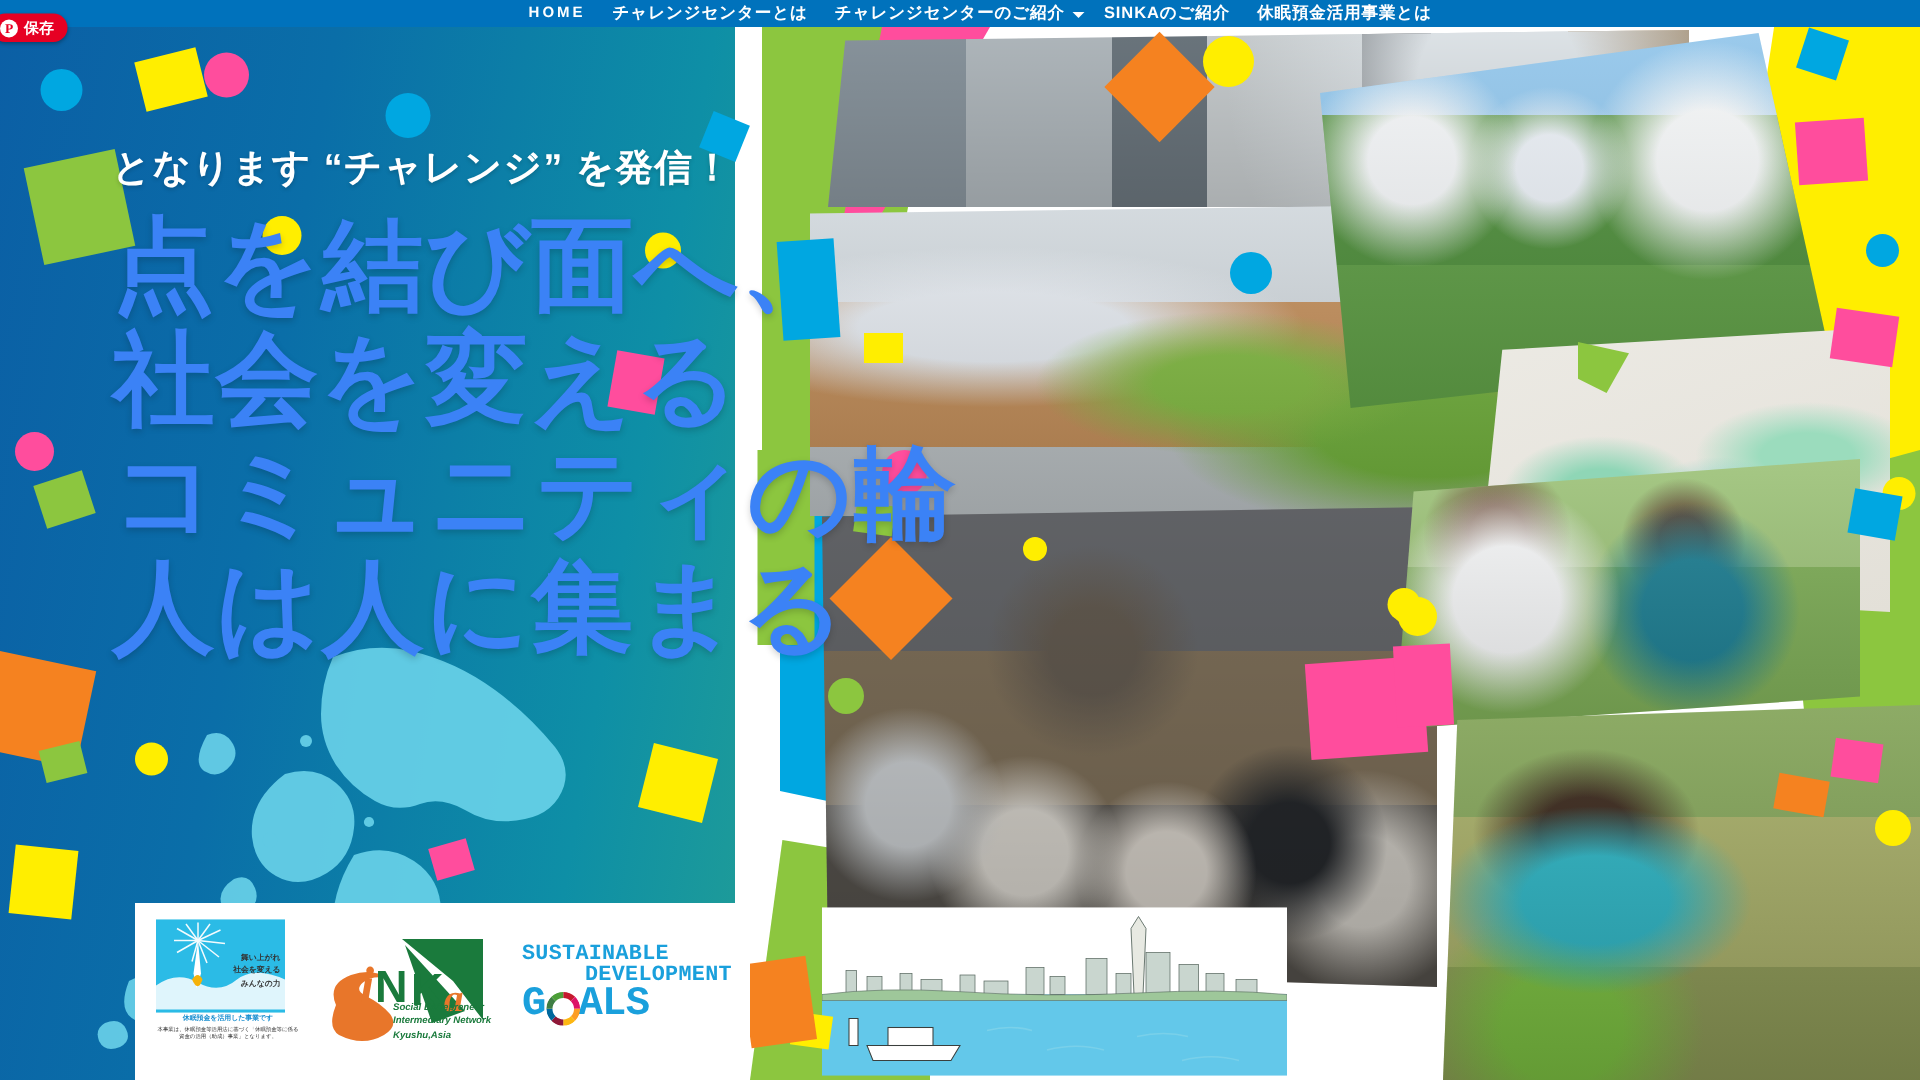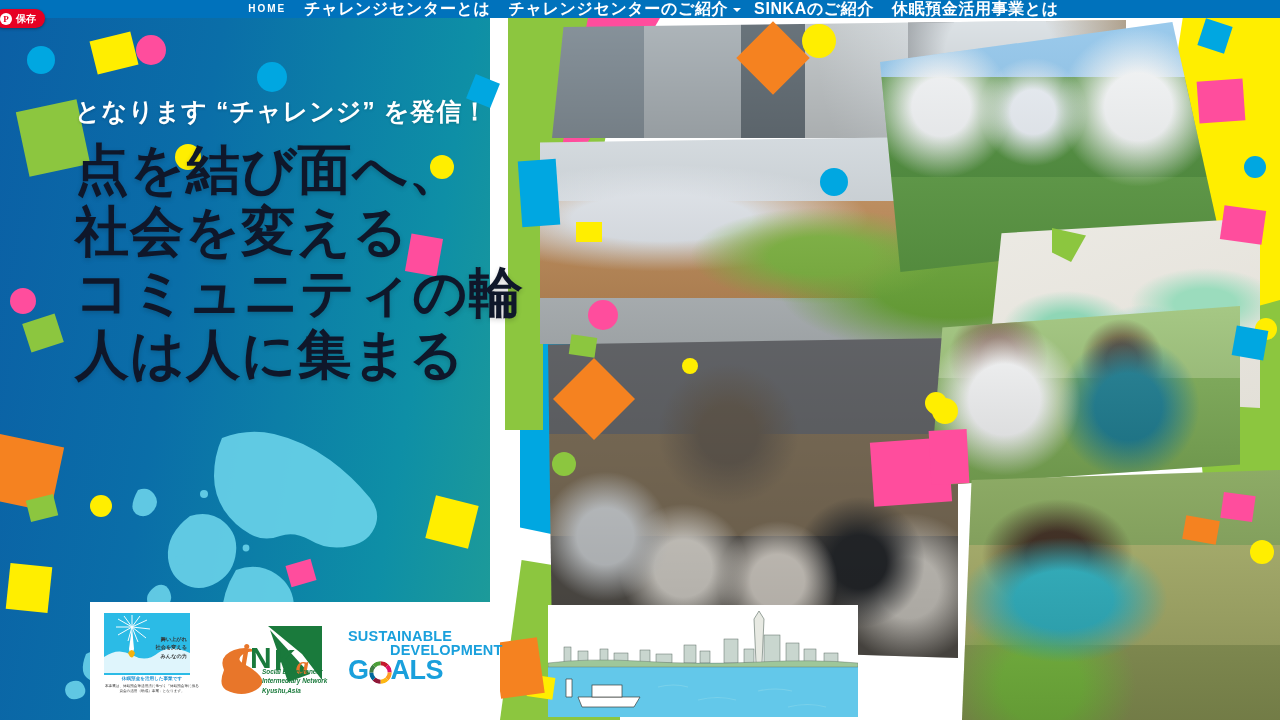--- a/index.html
+++ b/index.html
@@ -26,21 +26,21 @@
   }
 
   
   .navbar {
     position:absolute; left:0; top:0; width:1280px; height:18px;
     background:#0072bc; z-index:60;
     display:flex; align-items:center; justify-content:center;padding-left:27px;
   }
   .nav-list { display:flex; align-items:center; gap:0px; }
   .nav-item {
-    color:#ffffff; font-size:16px; font-weight:bold; letter-spacing:.6px;
+    color:#ffffff; font-size:11px; font-weight:bold; letter-spacing:.6px;
     padding:0 9px; line-height:18px; white-space:nowrap; cursor:pointer;
   }
   .nav-item.home { letter-spacing:2px; font-size:10px; }
   .nav-caret {
     display:inline-block; width:0;height:0;
     border-left:4px solid transparent; border-right:4px solid transparent;
     border-top:4px solid #ffffff; margin-left:-4px; margin-right:4px;
     position:relative; top:1px; cursor:pointer;
   }
 
@@ -61,21 +61,21 @@
   
   .kyushu-map { position:absolute; left:40px; top:420px; width:360px; height:300px; opacity:.85; }
 
   
   .headline { position:absolute; left:75px; top:95px; z-index:20; width:470px; }
   .sub-head {
     color:#ffffff; font-size:25px; font-weight:bold; letter-spacing:1px;
     text-shadow:0 1px 3px rgba(0,0,0,.18); margin-bottom:14px; white-space:nowrap;
   }
   .big-line {
-    color:#0f172a; font-weight:bold; font-size:54px; line-height:1.03;
+    color:#3b82f6; font-weight:bold; font-size:68px; line-height:1.03;
     letter-spacing:1px; text-shadow:0 2px 5px rgba(0,0,0,.18); white-space:nowrap;
   }
   .big-line + .big-line { margin-top:6px; }
 
   
   .shape { position:absolute; }
   .circ { border-radius:50%; }
 
   
   .photo { position:absolute; overflow:hidden; background-size:cover; background-position:center; }
@@ -153,21 +153,21 @@
   }
   .logo-dormant { width:96px; height:96px; position:relative; }
   .dorm-img {
     width:86px;height:62px;background:#2bbbe6; position:relative; overflow:hidden;
   }
   .dorm-cap { font-size:3.6px; color:#333; line-height:1.35; text-align:center; margin-top:3px; }
   .dorm-blue { font-size:4.6px; color:#1a8fd0; font-weight:bold; text-align:center; margin-top:1px; }
   .dorm-txt { position:absolute; right:3px; top:22px; font-size:5.2px; color:#333; text-align:right; line-height:1.6; font-weight:bold;}
   .logo-sinka { width:128px; height:74px; position:relative; }
   .sinka-sub { position:absolute; left:52px; bottom:3px; font-size:6.4px; font-weight:bold; font-style:italic; color:#1a7a3c; line-height:1.45; }
-  .logo-sdg { width:128px; height:66px; position:relative; }
+  .logo-sdg { width:128px; height:66px; position:relative;font-family:Liberation Mono, monospace; }
   .sdg-l1,.sdg-l2 { color:#1aa0dc; font-weight:bold; letter-spacing:.2px; }
   .sdg-l1 { font-size:14.5px; }
   .sdg-l2 { font-size:14.5px; margin-top:-2px;margin-left:42px; }
   .sdg-goals { display:flex; align-items:center; font-size:27px; font-weight:bold; color:#1aa0dc; line-height:1; margin-top:-1px; letter-spacing:-.5px;}
   .sdg-wheel { width:23px;height:23px;border-radius:50%; margin:0 -1px 0 0; position:relative; top:2px;}
 </style>
 </head>
 <body>
 
 <div id="stage">

